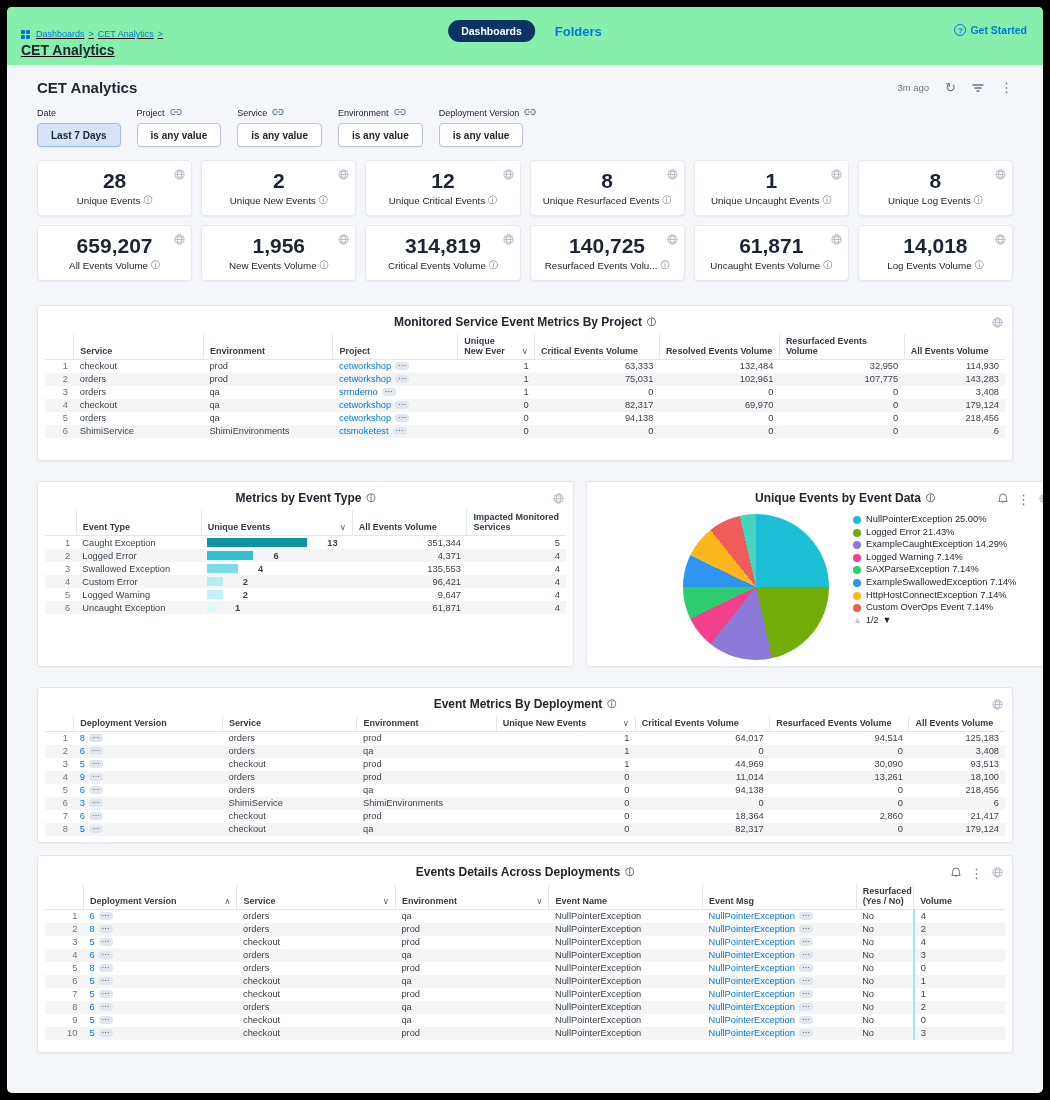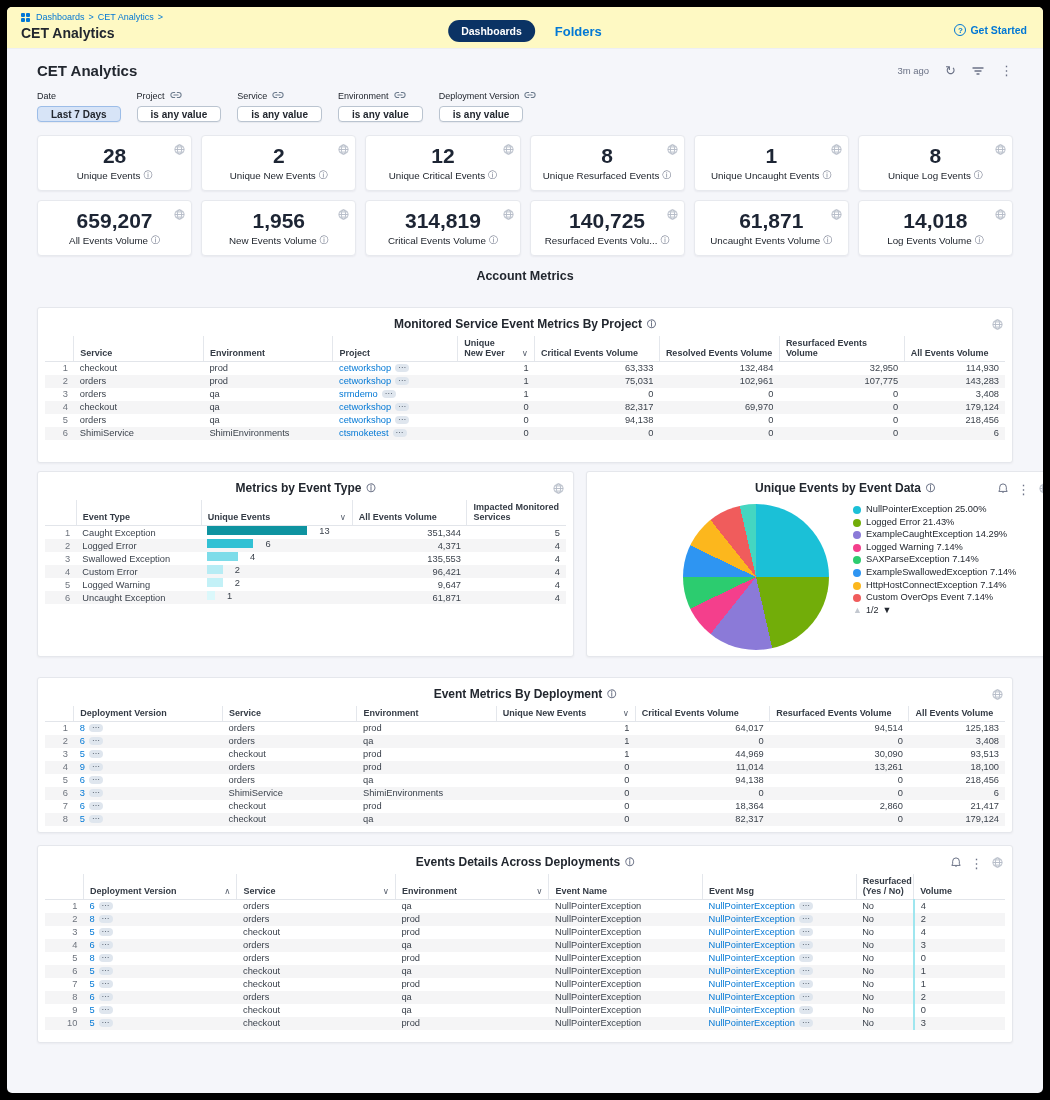--- a/index.html
+++ b/index.html
@@ -1,21 +1,21 @@
 <!DOCTYPE html>
 <html><head>
 <meta charset="utf-8">
 <style>
   * { box-sizing: border-box; margin: 0; padding: 0; }
   html,body { width:1050px; height:1100px; }
   body { background:#000; font-family:"Liberation Sans", sans-serif; position:relative; }
   .frame { position:absolute; inset:7px; background:#f5f6fa; border-radius:5px; overflow:hidden; }
 
   
-  .topbar { background:#fef9c3; padding:5px 14px 7px; position:relative; border-bottom:1px solid #edeff3; }
+  .topbar { background:#86efac; padding:22px 14px 7px; position:relative; border-bottom:1px solid #edeff3;text-decoration:underline; }
   .breadcrumb { display:flex; align-items:center; gap:4px; font-size:9px; color:#0278d5; }
   .crumb { cursor:pointer; }
   .grid-icon { display:inline-grid; grid-template-columns:4px 4px; gap:1px; margin-right:2px; }
   .grid-icon span { width:4px; height:4px; background:#0278d5; border-radius:1px; }
   .page-title { font-size:14px; font-weight:bold; color:#22272f; margin-top:3px; }
   .tabs { position:absolute; left:50%; top:13px; transform:translateX(-50%); display:flex; align-items:center; gap:20px; }
   .tab-pill { background:#0b3364; color:#fff; border-radius:11px; padding:5px 13px; font-size:10.5px; font-weight:bold; cursor:pointer; }
   .tab-link { color:#0278d5; font-size:13px; font-weight:bold; cursor:pointer; }
   .get-started { position:absolute; right:16px; top:17px; color:#0278d5; font-size:10.5px; font-weight:bold; display:flex; align-items:center; gap:4px; cursor:pointer; }
   .qmark { width:12px; height:12px; border:1px solid #0278d5; border-radius:50%; font-size:8px; display:flex; align-items:center; justify-content:center; font-weight:bold; }
@@ -24,21 +24,21 @@
   .content { padding:0 30px; }
   .dash-header { display:flex; justify-content:space-between; align-items:center; margin-top:13px; }
   .dash-title { font-size:15px; font-weight:bold; color:#22272f; }
   .dash-actions { display:flex; align-items:center; gap:16px; color:#6b7286; }
   .dash-actions .txt { font-size:9.5px; }
   .icon-btn { cursor:pointer; color:#6b7286; font-size:13px; line-height:1; display:flex; align-items:center; }
 
   
   .filters { display:flex; gap:16px; margin-top:11px; }
   .filter-label { font-size:9px; color:#22272f; display:flex; align-items:center; gap:5px; height:12px; }
-  .chip { margin-top:4px; height:16px; display:inline-flex; align-items:center; justify-content:center; padding:0 13px;
+  .chip { margin-top:4px; height:24px; display:inline-flex; align-items:center; justify-content:center; padding:0 13px;
           font-size:10px; font-weight:bold; color:#22272f; border:1px solid #bac4d0; border-radius:4px; background:#fff;
           box-shadow:0 1px 1px rgba(20,30,50,.06); cursor:pointer; }
   .chip.active { background:#d7e4f7; border-color:#9cbde8; }
 
   
   .kpi-grid { display:grid; grid-template-columns:repeat(6,1fr); gap:9px; margin-top:13px; }
   .kpi { background:#fff; border:1px solid #e7e9ee; border-radius:4px; height:56px; position:relative;
          display:flex; flex-direction:column; align-items:center; justify-content:center; box-shadow:0 1px 2px rgba(30,40,60,.06); }
   .kpi-value { font-size:21px; font-weight:bold; color:#1d2534; }
   .kpi-label { font-size:9.8px; color:#22272f; margin-top:1px; display:flex; align-items:center; gap:3px; }
@@ -59,34 +59,34 @@
   th .th-in { display:flex; justify-content:space-between; align-items:flex-end; gap:8px; }
   th.sep { border-left:1px solid #e4e7ec; }
   .sort { color:#5a6270; font-weight:normal; font-size:8.5px; }
   td { font-size:9.3px; color:#3c434d; padding:0 6px; height:13px; overflow:hidden; white-space:nowrap; }
   tr.shade td { background:#f5f5f6; }
   td.num { text-align:right; }
   td.rownum { color:#6e747e; text-align:right; }
   .cell-link { color:#0278d5; cursor:pointer; }
   .pill { display:inline-block; background:#dfe6ee; border-radius:5px; padding:0 3px; margin-left:4px;
           font-size:8px; line-height:8px; color:#55606e; vertical-align:1px; cursor:pointer; }
-  .barcell { display:flex; align-items:flex-start; gap:12px; height:13px; }
+  .barcell { display:flex; align-items:center; gap:20px; height:13px;font-weight:bold; }
   .bar { height:9px; flex:none; }
   td.volcell { border-left:2px solid #9fe6ef; }
 
   
   .pie-wrap { display:flex; padding:9px 10px 0 52px; gap:24px; }
   .pie { width:146px; height:146px; border-radius:50%; flex:none; }
   .legend { width:196px; font-size:9.3px; color:#22272f; }
   .legend-item { display:flex; gap:5px; line-height:1.25; margin-bottom:1px; }
   .dot { width:8px; height:8px; border-radius:50%; margin-top:2px; flex:none; }
   .legend-pg { display:flex; gap:4px; align-items:center; font-size:9px; margin-top:1px; }
   .pg-up { color:#c3c8d0; } .pg-down { color:#22272f; }
 
-  .charts-row { display:flex; gap:12px; margin-top:8px; }
+  .charts-row { display:flex; gap:12px; margin-top:20px; }
 </style>
 </head>
 <body>
 
 <div class="frame">
 
   <div class="topbar">
     <div class="breadcrumb">
       <span class="grid-icon">
           <span></span>
@@ -364,21 +364,20 @@
               </g>
             </svg></span>
           <div class="kpi-value">14,018</div>
           <div class="kpi-label">
             <span>Log Events Volume</span>
             <span class="info-i">ⓘ</span>
           </div>
         </div>
       </div>
 
-    <div class="section-title">Account Metrics</div>
 
     <div class="panel" style="margin-top:24px; height:156px;">
       <div class="panel-title">
         <span>Monitored Service Event Metrics By Project</span>
           <span class="info-i">ⓘ</span>
       </div>
       <div class="corner-icons">
           <span class="globe-slot globe" style="position: static;"><svg width="11" height="11" viewBox="0 0 12 12">
               <g fill="none" stroke="#b3bac6" stroke-width="1">
                 <circle cx="6" cy="6" r="5"></circle>

